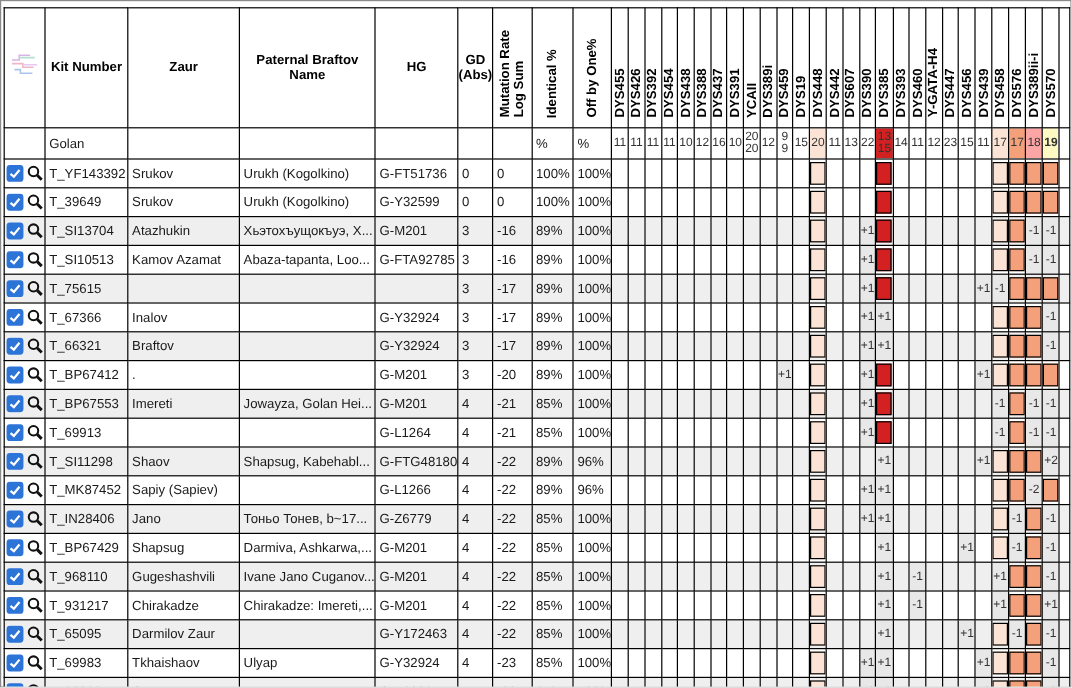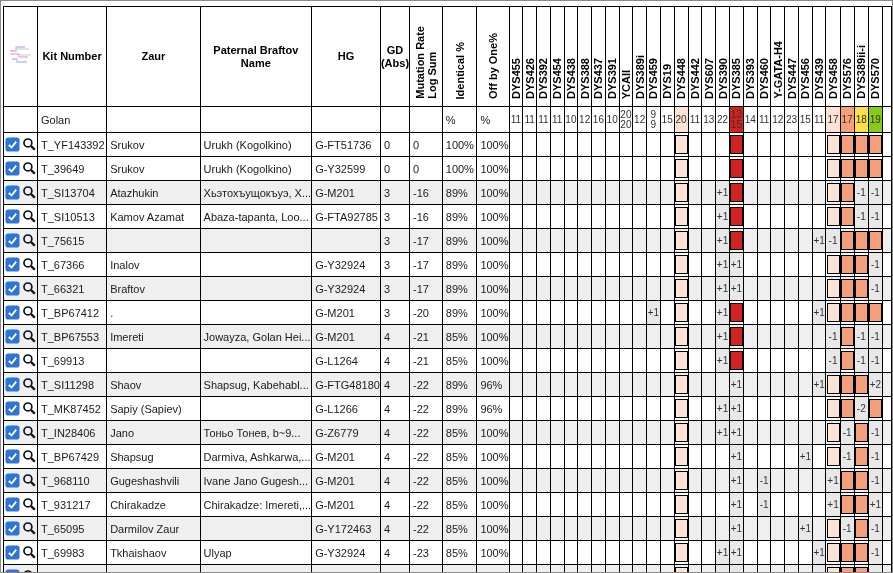--- a/index.html
+++ b/index.html
@@ -151,22 +151,22 @@
           <td class="mcell" style="background: rgb(211, 33, 33);">13
 15</td>
           <td class="mcell">14</td>
           <td class="mcell">11</td>
           <td class="mcell">12</td>
           <td class="mcell">23</td>
           <td class="mcell">15</td>
           <td class="mcell">11</td>
           <td class="mcell" style="background: rgb(251, 228, 213);">17</td>
           <td class="mcell" style="background: rgb(244, 161, 123);">17</td>
-          <td class="mcell" style="background: #fde047;">18</td>
-          <td class="mcell" style="background: #84cc16;">19</td>
+          <td class="mcell" style="background: #fca5a5;">18</td>
+          <td class="mcell" style="background: #fef9c3; font-weight: bold;">19</td>
           <td></td>
         </tr>
         <tr class="drow">
           <td class="selcell">
             <div class="selwrap">
               <svg class="cb" width="15" height="15" viewBox="0 0 16 16">
                 <rect x="0.5" y="0.5" width="15" height="15" rx="3" fill="#2D74D8"></rect>
                 <path d="M4 8.5 L7 11 L12 5" stroke="#fff" stroke-width="2" fill="none"></path>
               </svg>
               <svg class="mag" width="15" height="15" viewBox="0 0 16 16">
@@ -770,21 +770,21 @@
                 <path d="M4 8.5 L7 11 L12 5" stroke="#fff" stroke-width="2" fill="none"></path>
               </svg>
               <svg class="mag" width="15" height="15" viewBox="0 0 16 16">
                 <circle cx="6.3" cy="6.3" r="4.2" fill="none" stroke="#111" stroke-width="1.8"></circle>
                 <line x1="9.6" y1="9.6" x2="13.6" y2="13.6" stroke="#111" stroke-width="2.6"></line>
               </svg>
             </div>
           </td>
           <td class="lcell">T_IN28406</td>
           <td class="lcell">Jano</td>
-          <td class="lcell">Тоньо Тонев, b~9...</td>
+          <td class="lcell">Тоньо Тонев, b~17...</td>
           <td class="lcell">G-Z6779</td>
           <td class="lcell">4</td>
           <td class="lcell">-22</td>
           <td class="lcell">85%</td>
           <td class="lcell">100%</td>
           <td class="mcell"></td>
           <td class="mcell"></td>
           <td class="mcell"></td>
           <td class="mcell"></td>
           <td class="mcell"></td>
@@ -870,21 +870,21 @@
                 <path d="M4 8.5 L7 11 L12 5" stroke="#fff" stroke-width="2" fill="none"></path>
               </svg>
               <svg class="mag" width="15" height="15" viewBox="0 0 16 16">
                 <circle cx="6.3" cy="6.3" r="4.2" fill="none" stroke="#111" stroke-width="1.8"></circle>
                 <line x1="9.6" y1="9.6" x2="13.6" y2="13.6" stroke="#111" stroke-width="2.6"></line>
               </svg>
             </div>
           </td>
           <td class="lcell">T_968110</td>
           <td class="lcell">Gugeshashvili</td>
-          <td class="lcell">Ivane Jano Gugesh...</td>
+          <td class="lcell">Ivane Jano Cuganov...</td>
           <td class="lcell">G-M201</td>
           <td class="lcell">4</td>
           <td class="lcell">-22</td>
           <td class="lcell">85%</td>
           <td class="lcell">100%</td>
           <td class="mcell"></td>
           <td class="mcell"></td>
           <td class="mcell"></td>
           <td class="mcell"></td>
           <td class="mcell"></td>

